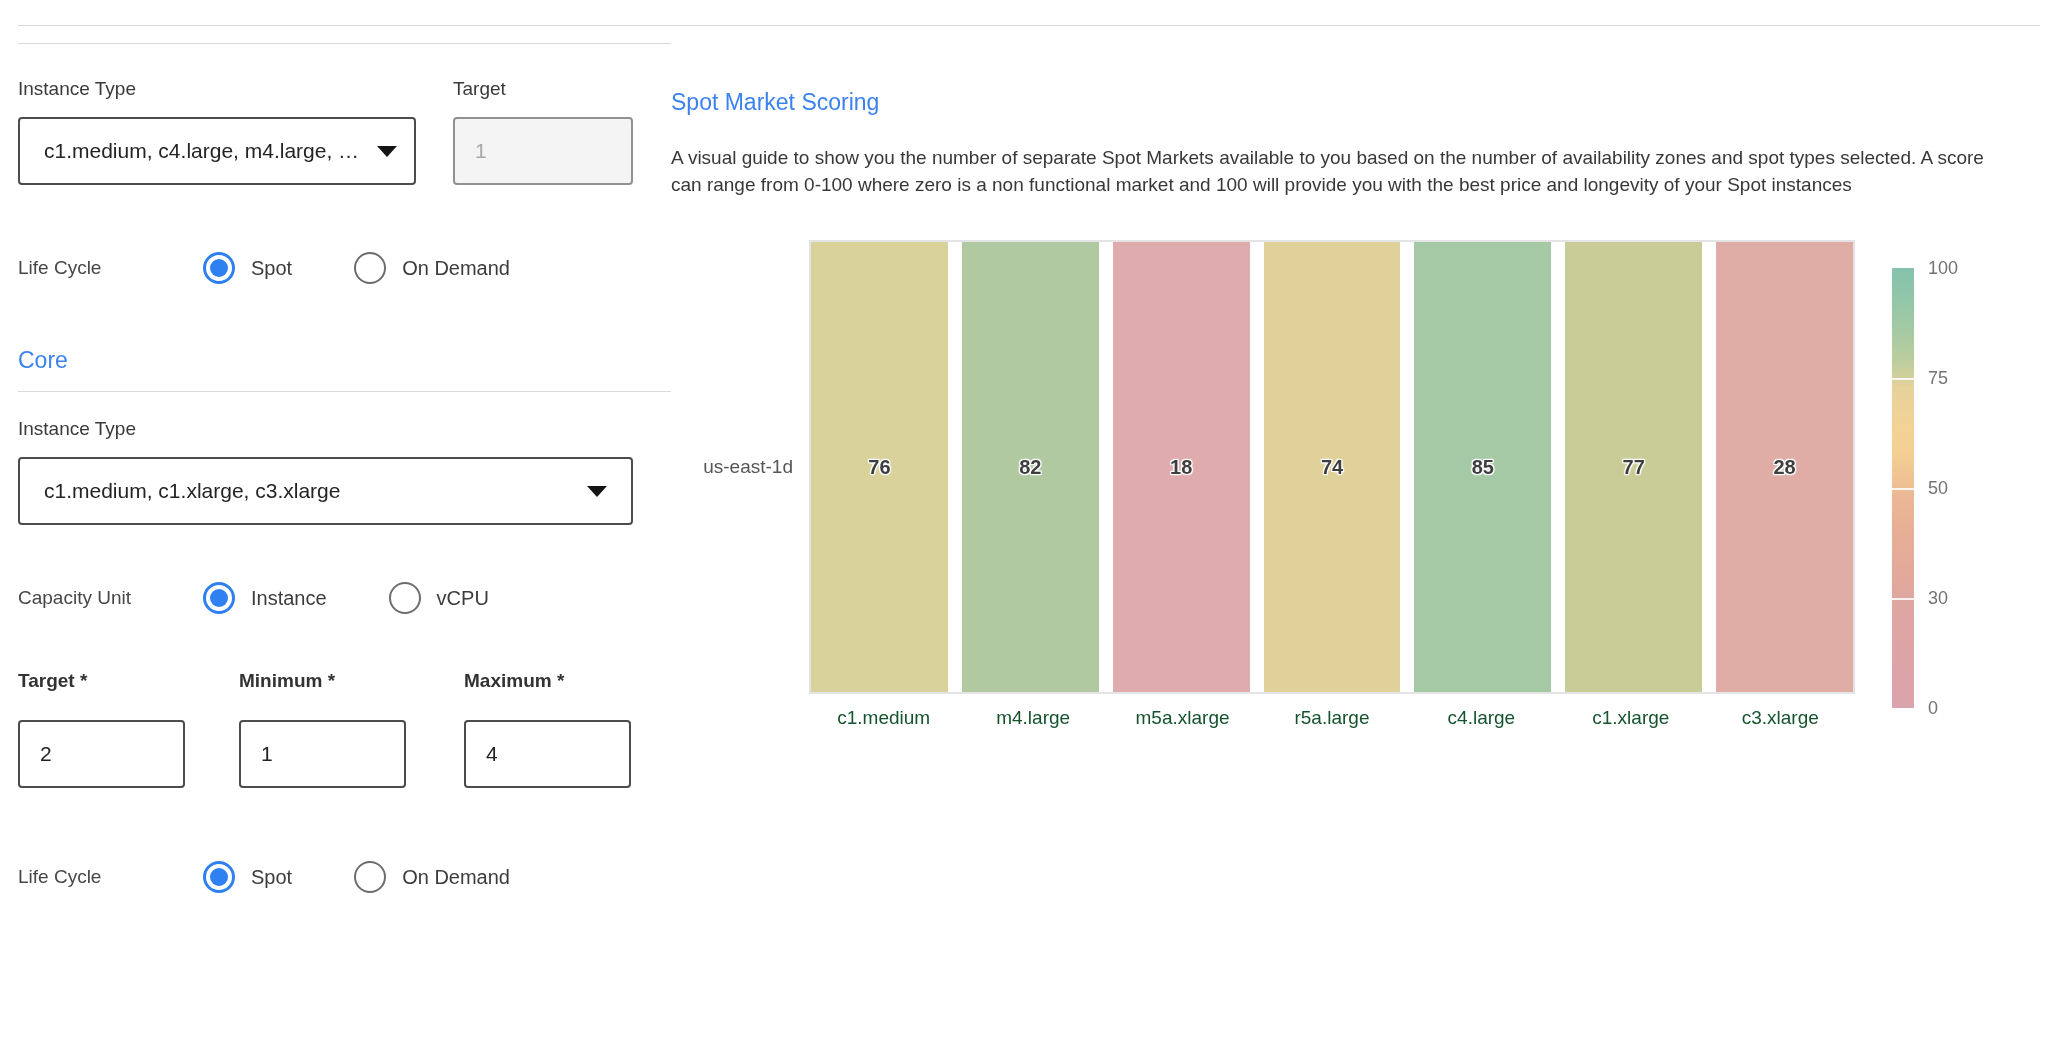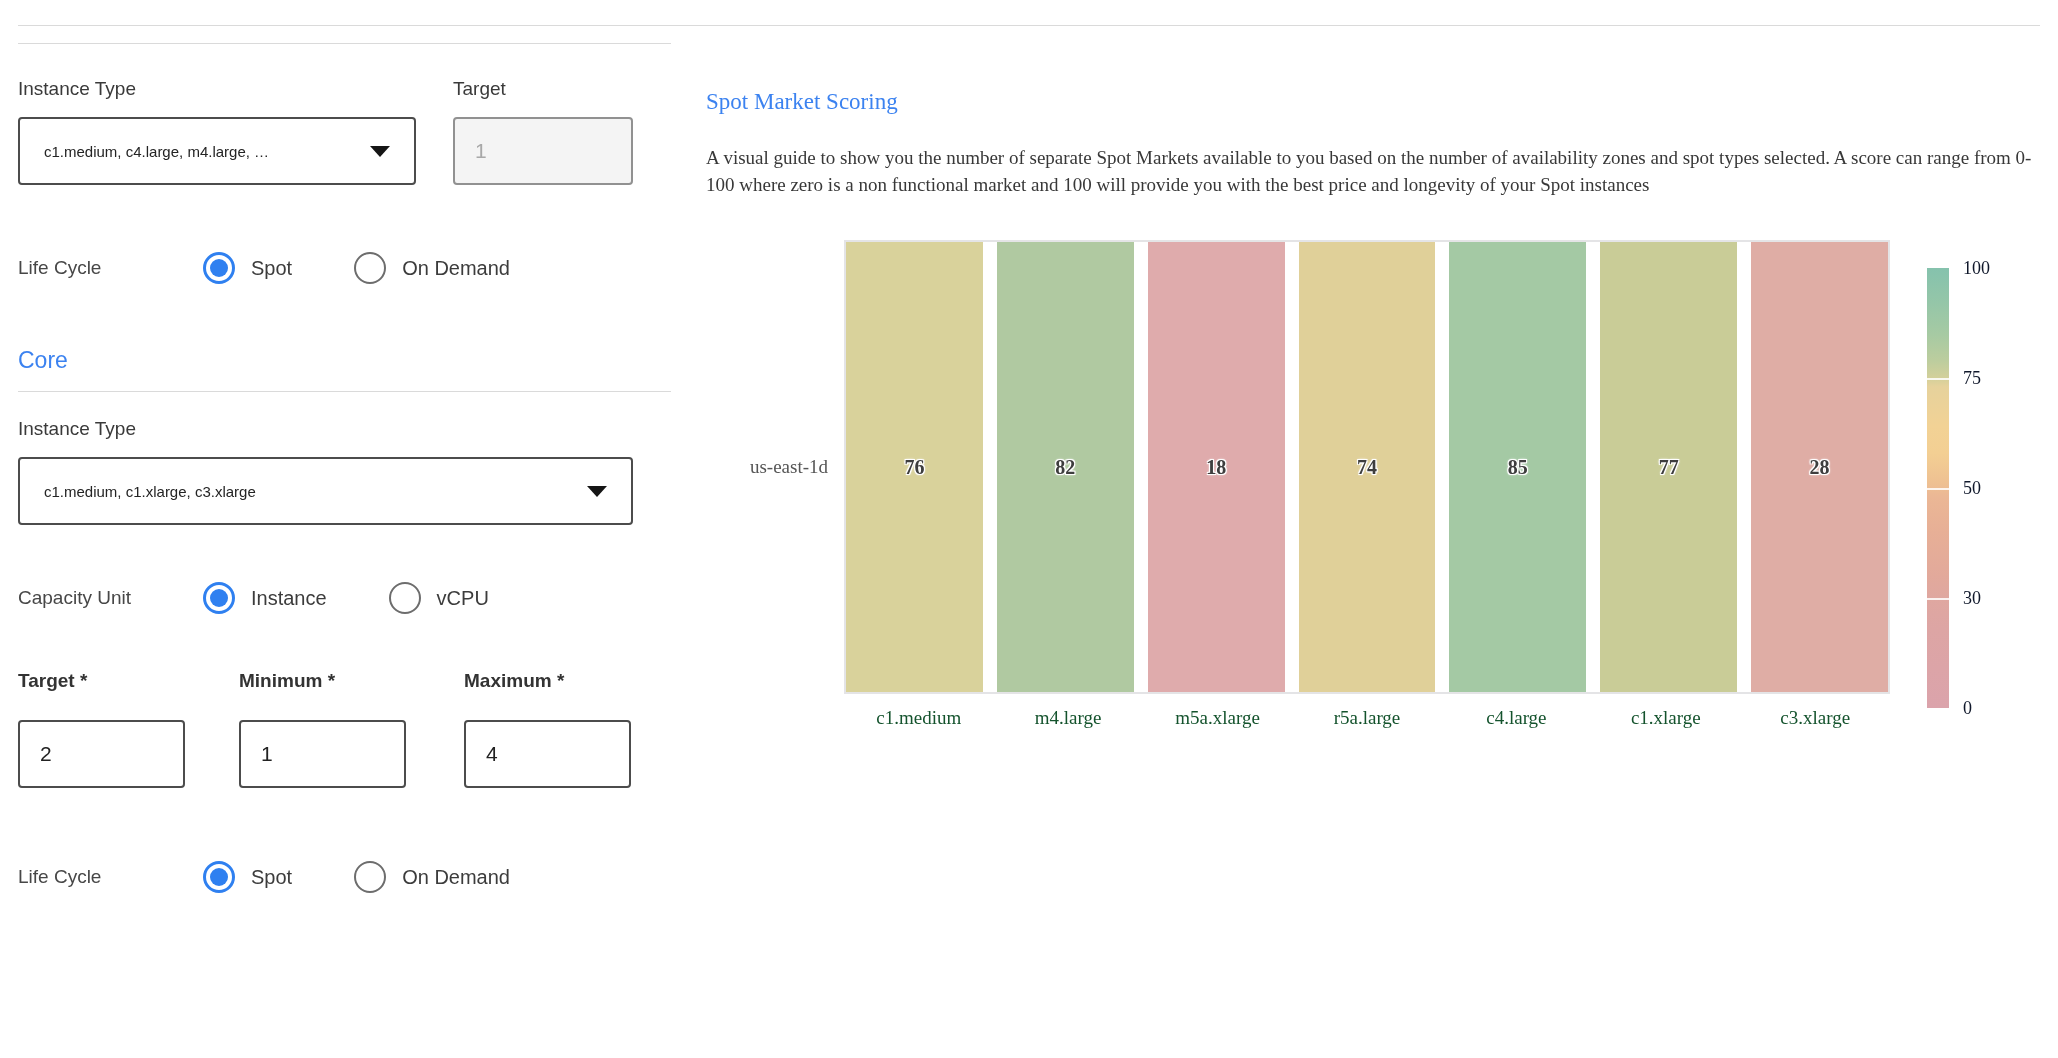--- a/index.html
+++ b/index.html
@@ -14,40 +14,40 @@
 
   h1.page-title {
     margin: 0; font-size: 30px; font-weight: 400; line-height: 36px;
     color: #3b82f0; letter-spacing: 0.2px;
   }
   .hr { border-bottom: 1px solid #dadada; }
   .hr.full { margin-top: 11px; }
 
   .columns { display: flex; align-items: flex-start; }
   .left-col { width: 653px; flex: none; }
-  .right-col { margin-left: 35px; width: 1340px; flex: none; font-family: Liberation Serif, serif; }
+  .right-col { width: 1340px; flex: none; }
 
   h2.section-heading {
     margin: 62px 0 0 0; font-size: 23px; font-weight: 400; line-height: 28px;
     color: #3b82f0;
   }
   .section-divider { border-bottom: 1px solid #dadada; margin-top: 17px; }
 
   .field-label { display: block; font-size: 19px; color: #3a3a3a; line-height: 22px; }
 
   .fields-row { display: flex; margin-top: 34px; }
   .field { display: flex; flex-direction: column; }
   .field .field-label { margin-bottom: 17px; }
 
   .dropdown {
     height: 68px; border: 2px solid #4c4c4c; border-radius: 4px; background: #fff;
     display: flex; align-items: center; justify-content: space-between;
     padding: 0 24px 0 24px; cursor: pointer;
   }
-  .dropdown .dd-text { font-size: 15px; color: #242424; white-space: nowrap; }
+  .dropdown .dd-text { font-size: 21px; color: #242424; white-space: nowrap; }
   .caret {
     width: 0; height: 0; flex: none; margin-left: 18px;
     border-left: 10px solid transparent; border-right: 10px solid transparent;
     border-top: 11px solid #151515;
   }
   .dd-master { width: 398px; }
   .dd-core { width: 615px; }
   .master-target { margin-left: 37px; }
 
   .text-input {
@@ -120,21 +120,21 @@
       #85c2ad 0%, #95c6a8 8%, #a6caa3 15%, #bccd9e 21%, #d3d09a 25%,
       #e6d29c 27%, #f2d295 36%, #f3cf93 42%, #eec092 49%,
       #ebb795 52%, #e7af96 60%, #e2a99b 70%, #dfa7a0 75%,
       #dda5a4 82%, #dba3ab 100%);
   }
   .cb-sep { position: absolute; left: 0; width: 100%; height: 2px; background: rgba(255,255,255,0.85); }
   .s75 { top: 25%; } .s50 { top: 50%; } .s25 { top: 75%; }
   .cbar-ticks { position: absolute; left: 36px; top: 0; height: 440px; width: 60px; }
   .cb-tick {
     position: absolute; transform: translateY(-50%);
-    font-size: 18px; color: #0f172a; white-space: nowrap;
+    font-size: 18px; color: #737373; white-space: nowrap;
   }
   .t100 { top: 0; } .t75 { top: 25%; } .t50 { top: 50%; } .t25 { top: 75%; } .t0 { top: 100%; }
 </style>
 </head>
 <body>
 
 <div class="page">
 
   <div class="hr full"></div>
 

